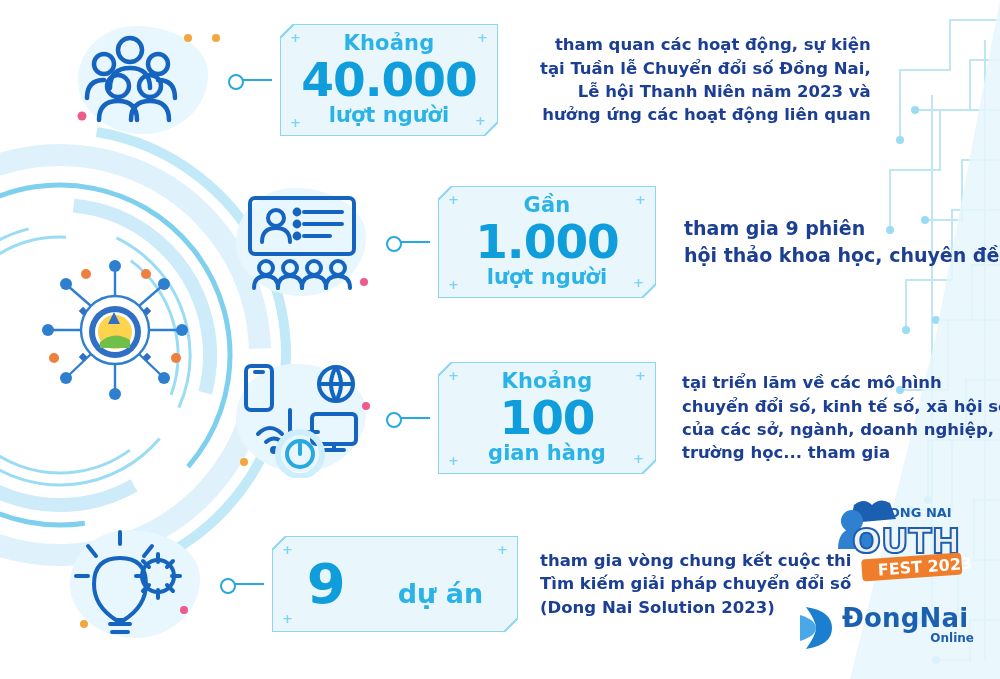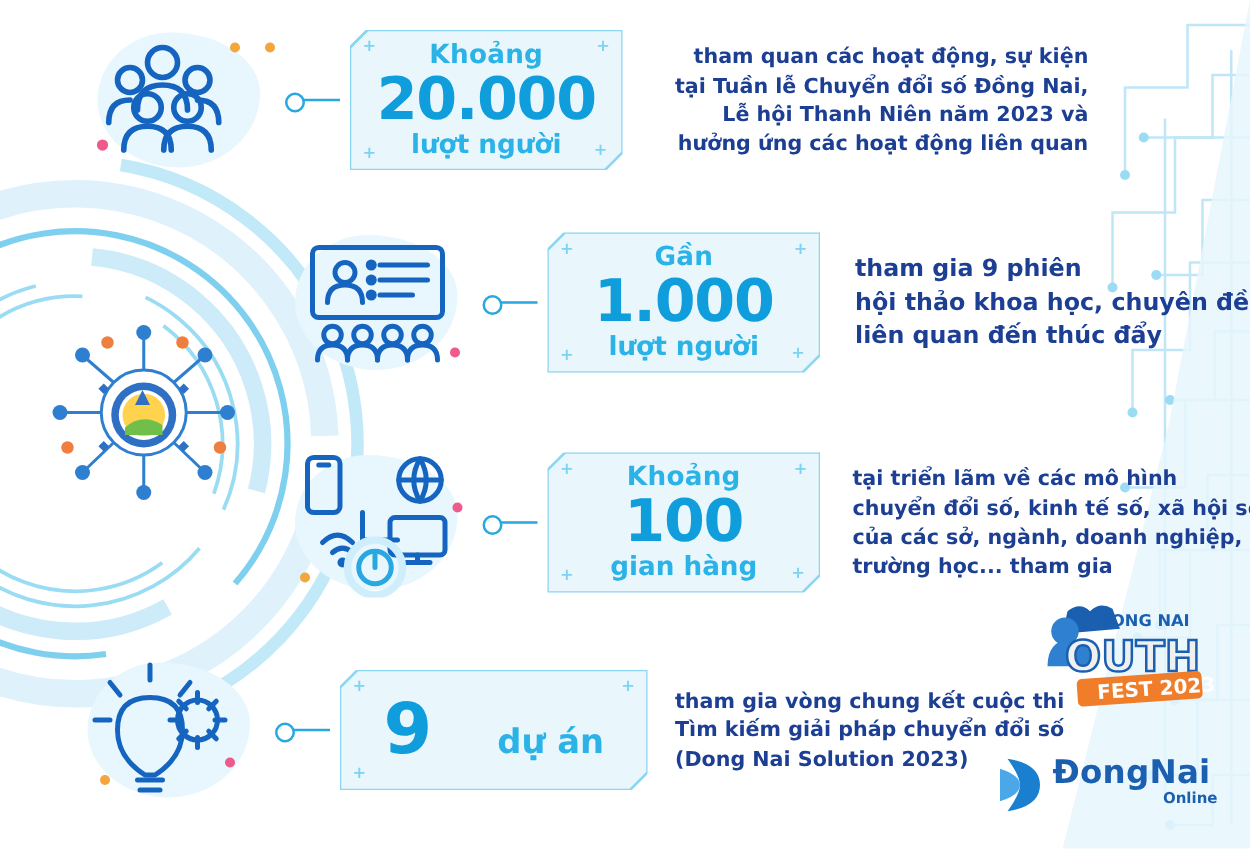--- a/index.html
+++ b/index.html
@@ -69,21 +69,21 @@
   }
   .plate-plus{
     position:absolute;color:#7fd3f2;font-size:13px;font-weight:700;z-index:3;
   }
   
   .desc{
     flex:0 0 auto;color:#1c3f94;font-weight:700;line-height:1.42;
   }
   .desc .l{display:block;white-space:nowrap;}
   
-  .logo-fest{position:absolute;right:22px;bottom:104px;width:160px;height:96px;}
+  .logo-fest{position:absolute;right:22px;bottom:88px;width:160px;height:96px;}
   .logo-dongnai{position:absolute;right:24px;bottom:22px;width:180px;height:56px;}
   .dn-text{
     position:absolute;left:46px;top:2px;color:#1b5fb0;font-weight:800;font-size:26px;
     letter-spacing:.2px;
   }
   .dn-sub{
     position:absolute;right:2px;top:30px;color:#1b5fb0;font-weight:700;font-size:12px;
   }
 </style>
 </head>
@@ -215,21 +215,21 @@
     <svg width="218" height="112" viewBox="0 0 218 112">
       <polygon points="14,0 218,0 218,98 204,112 0,112 0,14" fill="#e9f7fd" stroke="#8bd6f2" stroke-width="2"></polygon>
       <polyline points="0,14 14,0" fill="none" stroke="#8bd6f2" stroke-width="2"></polyline>
     </svg>
     <span class="plate-plus" style="left:10px;top:6px;">+</span>
     <span class="plate-plus" style="right:10px;top:6px;">+</span>
     <span class="plate-plus" style="left:10px;bottom:6px;">+</span>
     <span class="plate-plus" style="right:12px;bottom:8px;">+</span>
     <div class="plate-inner">
       <div class="pl-small">Khoảng</div>
-      <div class="pl-big">20.000</div>
+      <div class="pl-big">40.000</div>
       <div class="pl-unit">lượt người</div>
     </div>
   </div>
 
   <div class="desc" style="margin-left:42px;font-size:16.5px;text-align:right;">
     <span class="l">tham quan các hoạt động, sự kiện</span>
     <span class="l">tại Tuần lễ Chuyển đổi số Đồng Nai,</span>
     <span class="l">Lễ hội Thanh Niên năm 2023 và</span>
     <span class="l">hưởng ứng các hoạt động liên quan</span>
   </div>
@@ -276,21 +276,20 @@
     <div class="plate-inner">
       <div class="pl-small">Gần</div>
       <div class="pl-big">1.000</div>
       <div class="pl-unit">lượt người</div>
     </div>
   </div>
 
   <div class="desc" style="margin-left:28px;font-size:19px;">
     <span class="l">tham gia 9 phiên</span>
     <span class="l">hội thảo khoa học, chuyên đề</span>
-    <span class="l">liên quan đến thúc đẩy</span>
   </div>
 </div>
 
 <div class="row" style="left:228px;top:358px;">
   <div class="icon-box">
     <div class="icon-blob"></div>
     <svg class="icon-svg" width="150" height="120" viewBox="0 0 150 120">
       <g fill="none" stroke="#1565c0" stroke-width="4" stroke-linecap="round" stroke-linejoin="round">
         <rect x="18" y="8" width="26" height="44" rx="5"></rect>
         <path d="M27 14 h8"></path>

